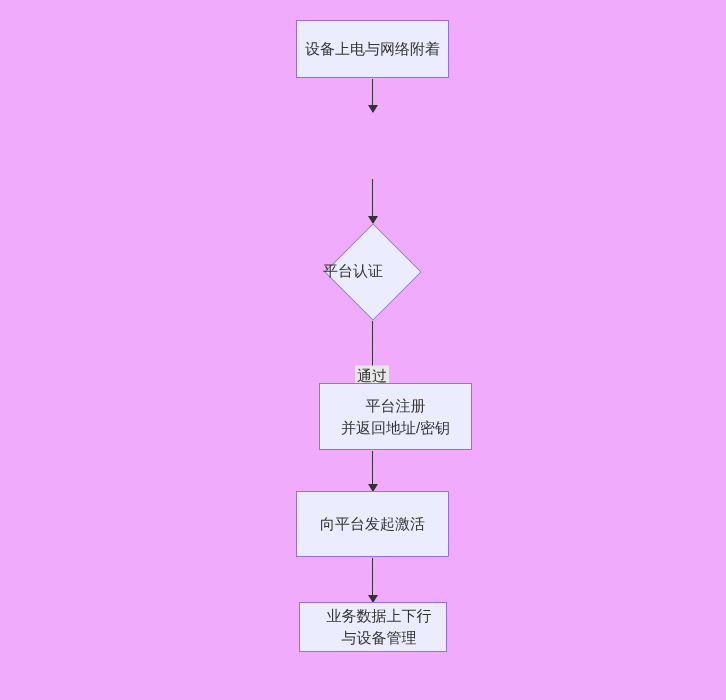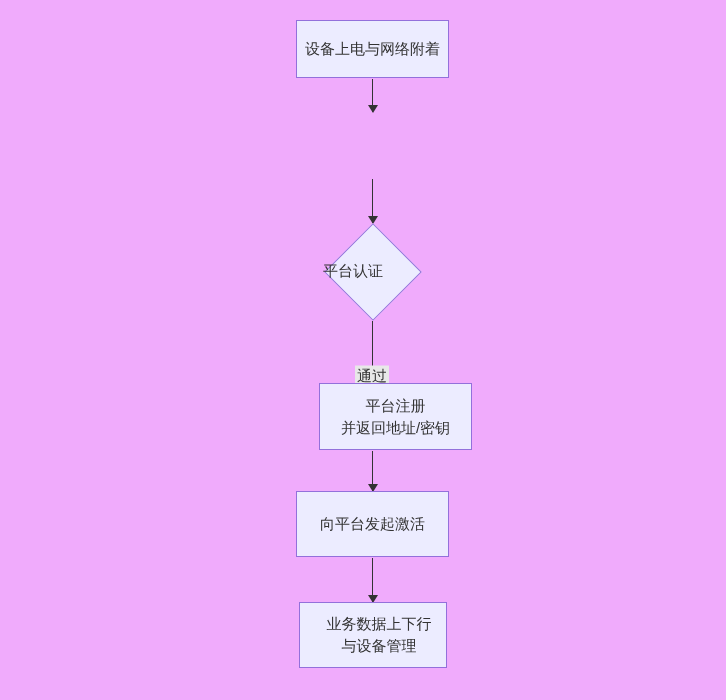--- a/index.html
+++ b/index.html
@@ -112,18 +112,18 @@
   </div>
 
   <div class="node" style="left:296px; top:491px; width:153px; height:66px;">
     <span class="line-text">向平台发起激活</span>
   </div>
 
   <div class="edge" style="left:372px; top:558px; height:44px;">
     <span class="arrowhead"></span>
   </div>
 
-  <div class="node" style="left:299px; top:602px; width:148px; height:66px;padding-left:12px;">
+  <div class="node" style="left:299px; top:602px; width:148px; height:50px;padding-left:12px;">
     <span class="line-text">业务数据上下行</span>
     <span class="line-text">与设备管理</span>
   </div>
 
 </div>
 
 </body></html>

